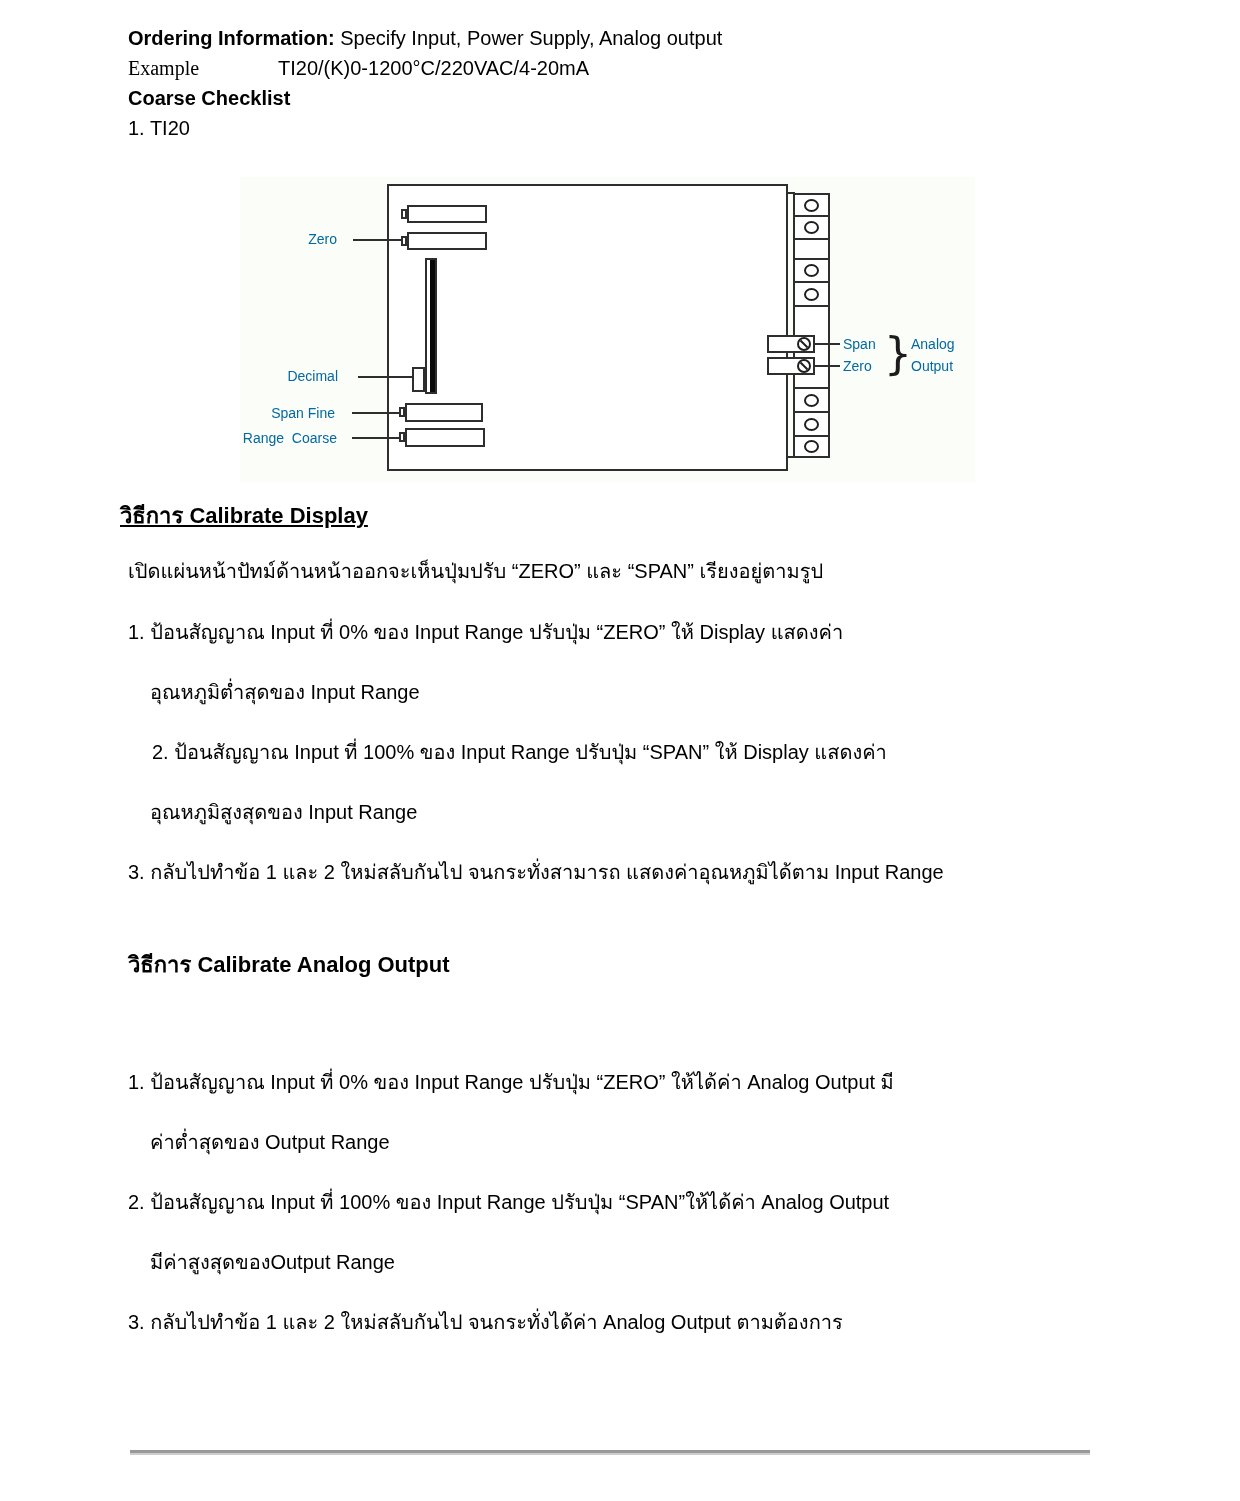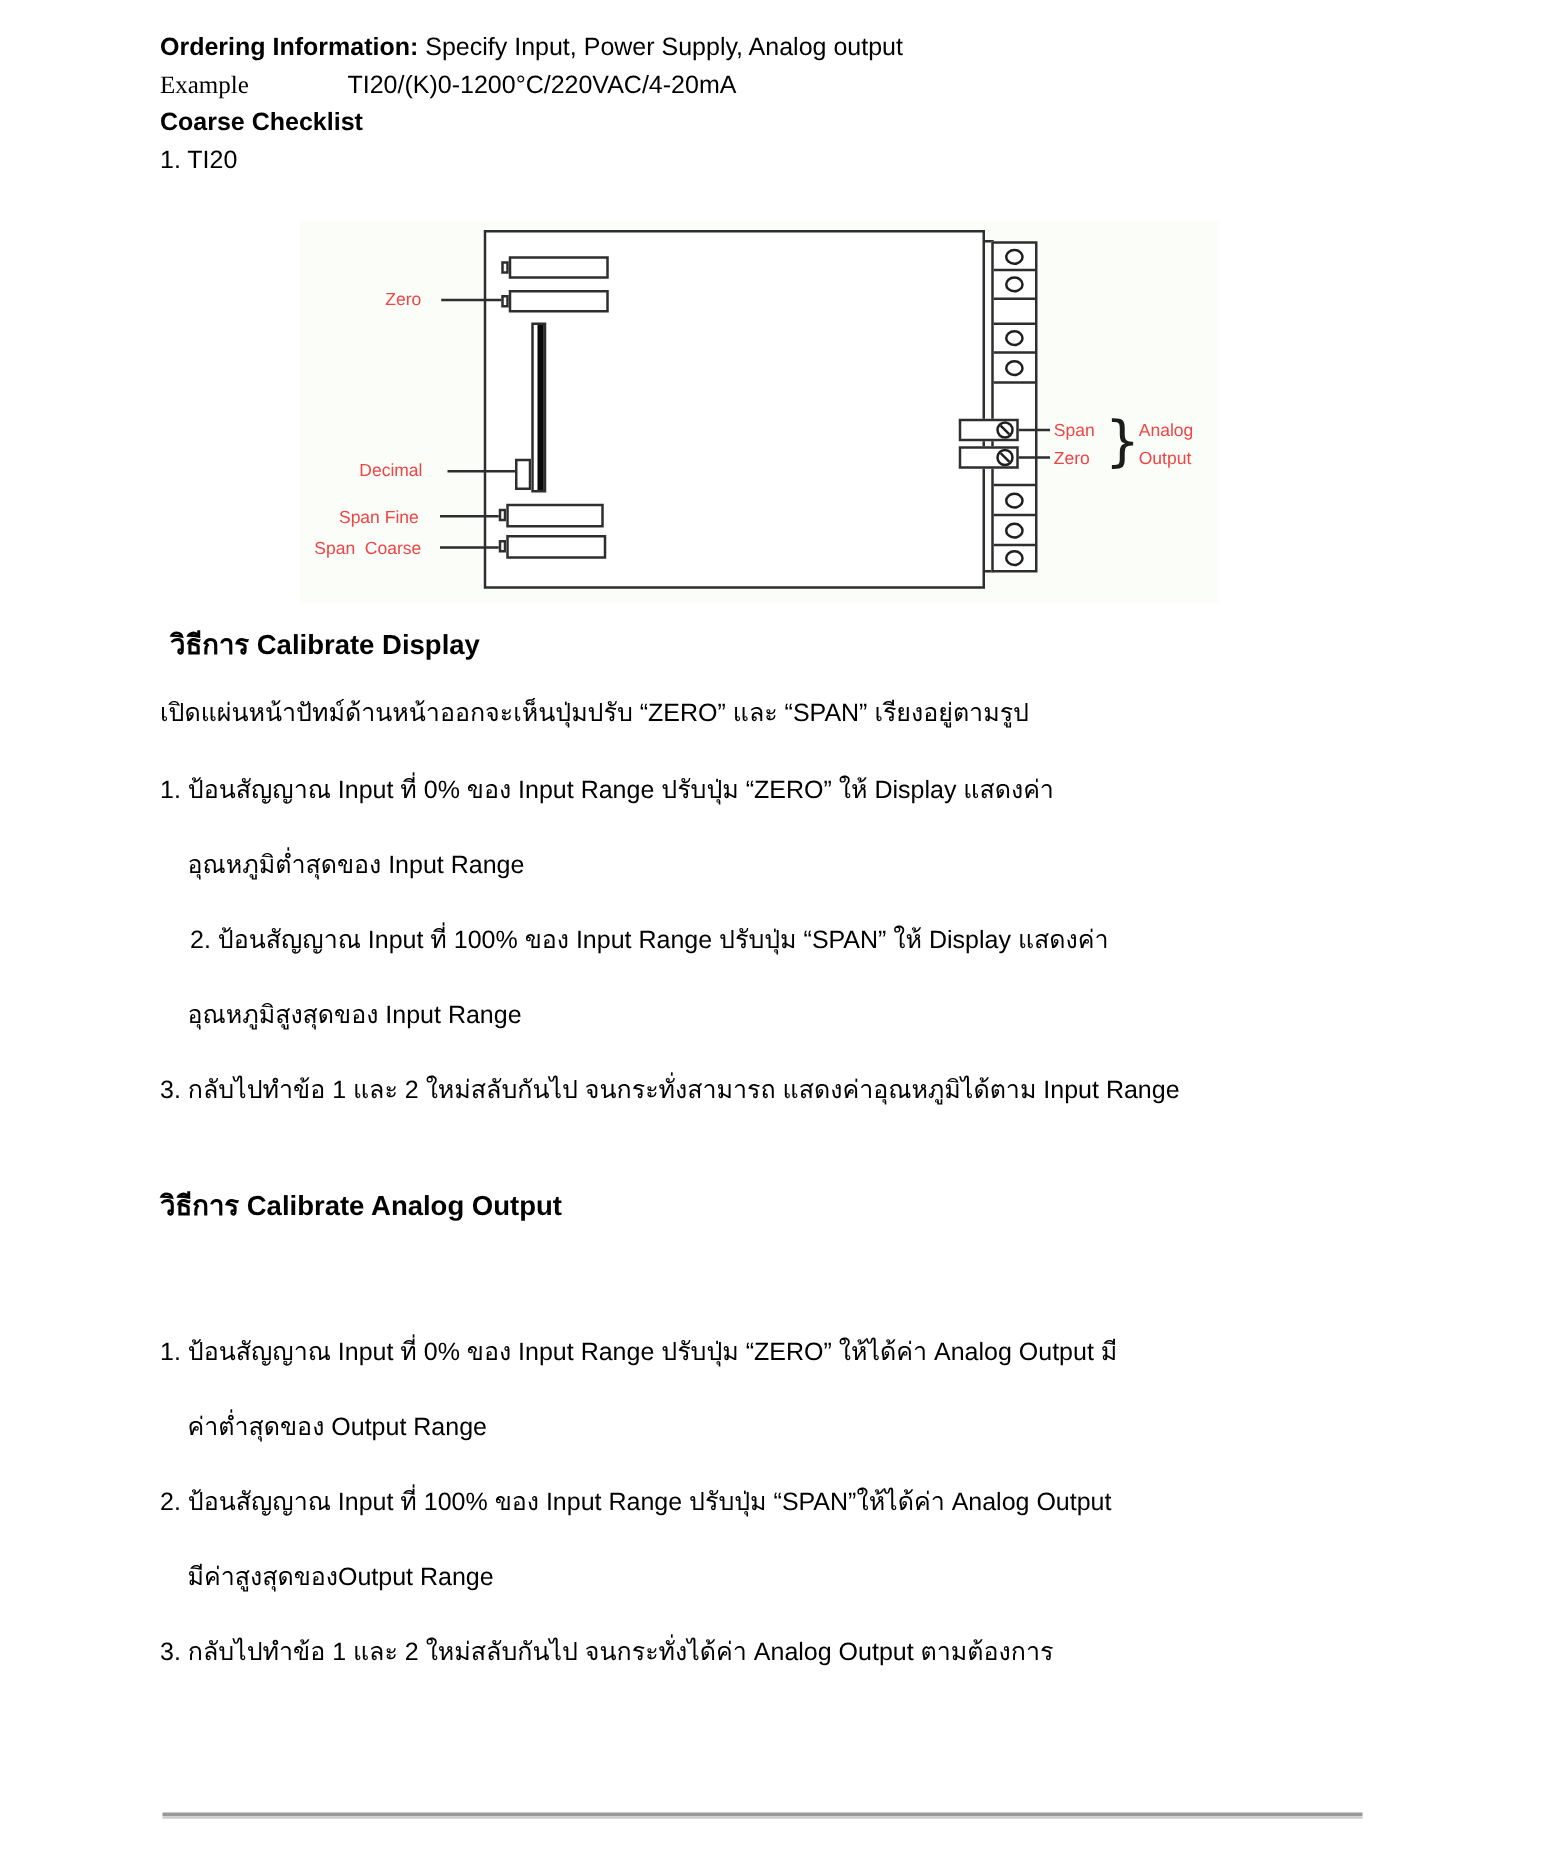--- a/index.html
+++ b/index.html
@@ -10,21 +10,21 @@
   .tl{position:absolute;white-space:nowrap;font-size:20px;line-height:30px;color:#000;}
   .hdr{line-height:22px;}
   .bold{font-weight:bold;}
   .h2{position:absolute;white-space:nowrap;font-size:22px;font-weight:bold;line-height:28px;}
   .example-label{display:inline-block;width:150px;font-family:Liberation Serif, serif;}
 
   
   .diagram{position:absolute;left:240px;top:177px;width:735px;height:305px;background:#fbfdf9;}
   .rect{position:absolute;background:#fff;border:2px solid #2e2e2e;box-sizing:border-box;}
   .line-h{position:absolute;height:0;border-top:2px solid #2e2e2e;}
-  .dlabel{position:absolute;font-size:14px;line-height:16px;color:#ef4444;white-space:pre;}
+  .dlabel{position:absolute;font-size:14px;line-height:16px;color:#0369a1;white-space:pre;}
   .dlabel.r{text-align:right;}
   .pot-tab{position:absolute;width:6px;height:10px;background:#fff;border:2px solid #2e2e2e;box-sizing:border-box;}
   .conn-black{position:absolute;right:0;top:0;width:5px;height:100%;background:#090909;}
   .strip{position:absolute;left:553px;top:16px;width:37px;height:265px;border:2px solid #2e2e2e;
          box-sizing:border-box;background:#fff;display:flex;flex-direction:column;}
   .cellrow{box-sizing:border-box;border-bottom:2px solid #2e2e2e;display:flex;align-items:center;justify-content:center;flex:0 0 auto;}
   .cellrow.last{border-bottom:none;}
   .term-circle{width:15px;height:13px;border:2px solid #1f1f1f;border-radius:50%;background:#fff;box-sizing:border-box;}
   .screw{position:absolute;width:14px;height:14px;border:2px solid #1f1f1f;border-radius:50%;
          background:#fff;box-sizing:border-box;overflow:hidden;}
@@ -74,21 +74,21 @@
 
     <div class="dlabel r" style="left:0;top:54px;width:97px;">Zero</div>
     <div class="line-h" style="left:113px;top:62px;width:48px;"></div>
 
     <div class="dlabel r" style="left:0;top:191px;width:98px;">Decimal</div>
     <div class="line-h" style="left:118px;top:199px;width:54px;"></div>
 
     <div class="dlabel r" style="left:0;top:228px;width:95px;">Span Fine</div>
     <div class="line-h" style="left:112px;top:235px;width:47px;"></div>
 
-    <div class="dlabel r" style="left:0;top:253px;width:97px;">Span  Coarse</div>
+    <div class="dlabel r" style="left:0;top:253px;width:97px;">Range  Coarse</div>
     <div class="line-h" style="left:112px;top:260px;width:47px;"></div>
 
     <div class="strip">
       <div class="cellrow" style="height:22px;">
           <span class="term-circle"></span>
         </div>
       <div class="cellrow" style="height:23px;">
           <span class="term-circle"></span>
         </div>
       <div class="cellrow" style="height:20px;"></div>
@@ -119,21 +119,21 @@
     <div class="line-h" style="left:575px;top:166px;width:25px;z-index:3;"></div>
     <div class="line-h" style="left:575px;top:188px;width:25px;z-index:3;"></div>
 
     <div class="dlabel" style="left:603px;top:159px;">Span</div>
     <div class="dlabel" style="left:603px;top:181px;">Zero</div>
     <div class="brace" style="left:644px;top:152px;">}</div>
     <div class="dlabel" style="left:671px;top:159px;">Analog</div>
     <div class="dlabel" style="left:671px;top:181px;">Output</div>
   </div>
 
-  <div class="h2" style="left:136px;top:502px;">วิธีการ Calibrate Display</div>
+  <div class="h2" style="left:120px;top:502px;text-decoration:underline;">วิธีการ Calibrate Display</div>
   <div class="tl" style="left:128px;top:556px;">เปิดแผ่นหน้าปัทม์ด้านหน้าออกจะเห็นปุ่มปรับ “ZERO” และ “SPAN” เรียงอยู่ตามรูป</div>
 
   <div class="tl" style="left:128px;top:617px;">1. ป้อนสัญญาณ Input ที่ 0% ของ Input Range ปรับปุ่ม “ZERO” ให้ Display แสดงค่า</div>
   <div class="tl" style="left:150px;top:677px;">อุณหภูมิต่ำสุดของ Input Range</div>
   <div class="tl" style="left:128px;top:737px;margin-left:24px;">2. ป้อนสัญญาณ Input ที่ 100% ของ Input Range ปรับปุ่ม “SPAN” ให้ Display แสดงค่า</div>
   <div class="tl" style="left:150px;top:797px;">อุณหภูมิสูงสุดของ Input Range</div>
   <div class="tl" style="left:128px;top:857px;">3. กลับไปทำข้อ 1 และ 2 ใหม่สลับกันไป จนกระทั่งสามารถ แสดงค่าอุณหภูมิได้ตาม Input Range</div>
 
   <div class="h2" style="left:128px;top:951px;">วิธีการ Calibrate Analog Output</div>
 

